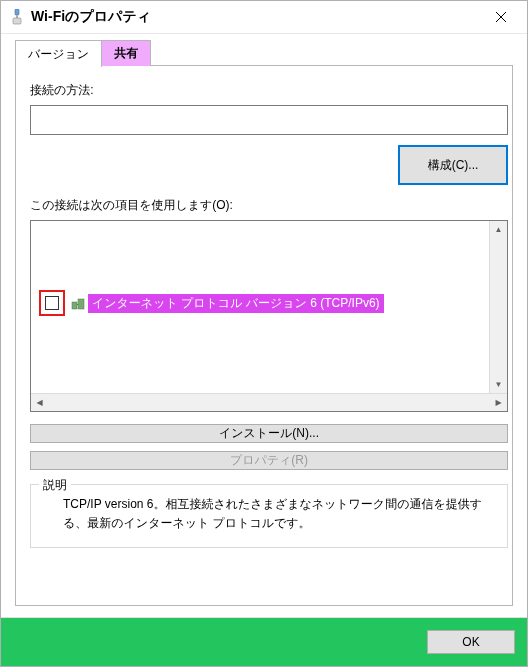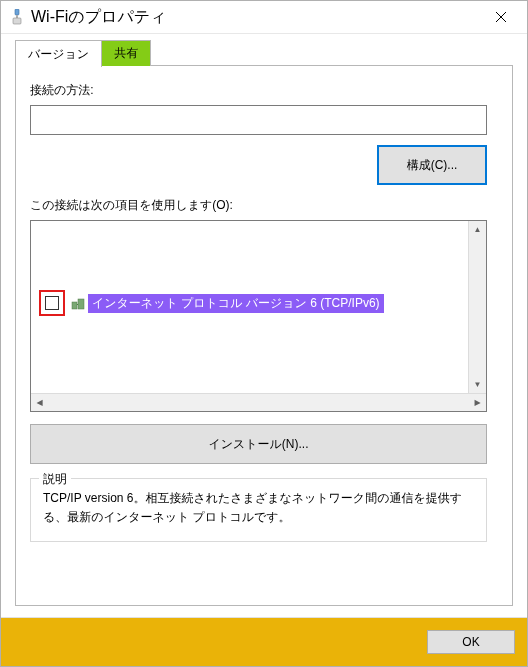--- a/index.html
+++ b/index.html
@@ -29,21 +29,22 @@
   .titlebar-icon {
     width: 16px;
     height: 16px;
     margin-right: 6px;
     display: flex;
     align-items: center;
     justify-content: center;
   }
   .titlebar-title {
     flex: 1;
-    font-size: 16px;
+    font-size: 14px;
+    font-weight: bold;
   }
   .titlebar-close {
     width: 44px;
     height: 30px;
     display: flex;
     align-items: center;
     justify-content: center;
     cursor: pointer;
   }
   .client {
@@ -69,27 +70,28 @@
     cursor: pointer;
     margin-right: 0px;
     position: relative;
   }
   .tab.active {
     background: #ffffff;
     top: 1px;
     padding-top: 5px;
   }
   .tab.inactive {
-    background: #84cc16;
+    background: #f0abfc;
     border-left: none;
+    font-weight: bold;
   }
   .tabpanel {
     border: 1px solid #b7b7b7;
     flex: 1;
-    padding: 16px 25px 14px 14px;
+    padding: 16px 4px 14px 14px;
     box-sizing: border-box;
     display: flex;
     flex-direction: column;
     position: relative;
     top: -1px;
   }
   .label {
     font-size: 12px;
     margin-bottom: 6px;
   }
@@ -163,21 +165,21 @@
   }
   .item-icon {
     width: 14px;
     height: 14px;
     margin-right: 3px;
     display: flex;
     align-items: flex-end;
     justify-content: center;
   }
   .item-text {
-    background: #8b5cf6;
+    background: #d946ef;
     color: #ffffff;
     padding: 1px 4px;
     font-size: 12px;
     white-space: nowrap;
   }
   .vscroll {
     position: absolute;
     right: 0;
     top: 0;
     bottom: 0;
@@ -217,20 +219,21 @@
   }
   .hscroll-track {
     flex: 1;
     height: 100%;
     position: relative;
   }
   .btn-row3 {
     display: flex;
     gap: 8px;
     margin-top: 12px;
+    flex-direction: column;
   }
   .btn-row3 .btn {
     flex: 1;
     min-width: 0;
   }
   .groupbox {
     border: 1px solid #d9d9d9;
     margin-top: 14px;
     padding: 10px 12px 14px 12px;
     position: relative;
@@ -239,30 +242,31 @@
     position: absolute;
     top: -8px;
     left: 8px;
     background: #ffffff;
     padding: 0 4px;
     font-size: 12px;
   }
   .desc-text {
     font-size: 12px;
     line-height: 1.6;
+    margin-left: 20px;
   }
   .footer {
     height: 48px;
     border-top: 1px solid #e0e0e0;
     display: flex;
     align-items: center;
     justify-content: flex-end;
     gap: 8px;
     padding: 0 12px;
-    background: #eab308;
+    background: #22c55e;
   }
   .footer .btn {
     min-width: 88px;
     height: 24px;
     background: #e1e1e1;
   }
 </style>
 </head>
 <body>
 
@@ -326,20 +330,21 @@
         </div>
         <div class="hscroll">
           <div class="hscroll-btn">◀</div>
           <div class="hscroll-track"></div>
           <div class="hscroll-btn">▶</div>
         </div>
       </div>
 
       <div class="btn-row3">
         <button class="btn">インストール(N)...</button>
+        <button class="btn" disabled="">プロパティ(R)</button>
       </div>
 
       <div class="groupbox">
         <span class="groupbox-title">説明</span>
         <div class="desc-text">TCP/IP version 6。相互接続されたさまざまなネットワーク間の通信を提供する、最新のインターネット プロトコルです。</div>
       </div>
 
     </div>
   </div>
 

